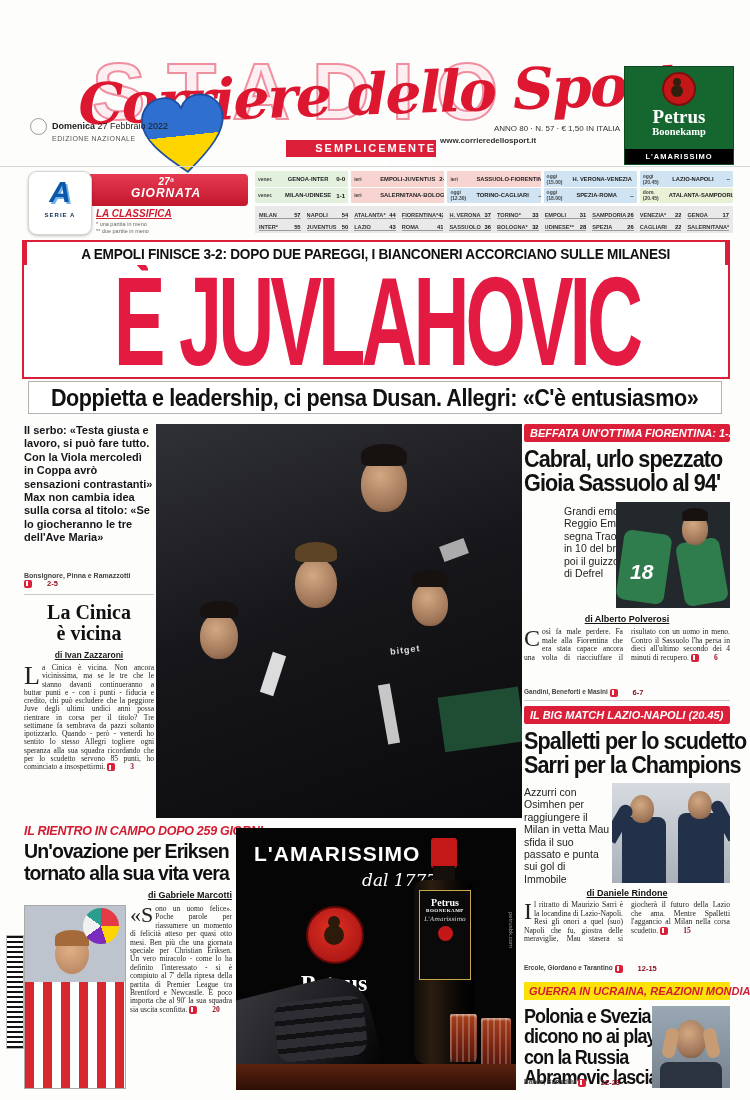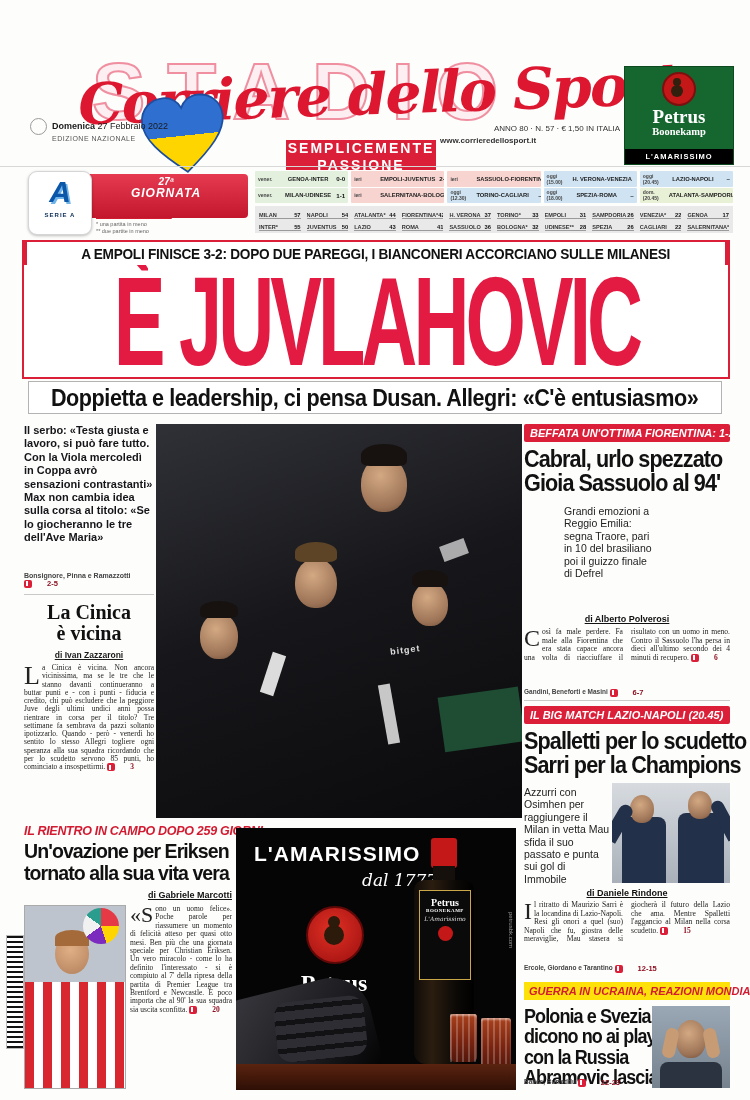--- a/index.html
+++ b/index.html
@@ -11,43 +11,43 @@
   .ghost{left:92px;top:46px;font-size:80px;font-weight:bold;letter-spacing:22px;
          color:#fceef1;-webkit-text-stroke:2px #ef8fa0;white-space:nowrap;}
   .logo{left:78px;top:60px;font-family:"DejaVu Serif",serif;font-style:italic;font-weight:bold;
         font-size:57px;color:#dd1730;white-space:nowrap;letter-spacing:-2px;transform:rotate(-2deg);}
   .heart{left:140px;top:94px;width:88px;height:82px;transform:rotate(-6deg);}
   .dateblock{left:30px;top:118px;width:180px;font-size:9px;}
   .datecircle{display:inline-block;width:15px;height:15px;border:1.5px solid #9a9a9a;border-radius:50%;
               vertical-align:middle;margin-right:5px;}
   .dateline b{font-weight:bold;}
   .edition{font-size:7px;color:#555;margin-left:22px;letter-spacing:.5px;}
-  .tagline{left:286px;top:140px;width:150px;height:30px;background:#dc1f38;color:#fff;
-           font-size:14px;font-weight:bold;letter-spacing:2px;text-align:center;line-height:17px;}
+  .tagline{left:286px;top:140px;width:150px;height:17px;background:#dc1f38;color:#fff;
+           font-size:11px;font-weight:bold;letter-spacing:2px;text-align:right;line-height:17px;}
   .issue{left:440px;top:124px;width:180px;font-size:8px;text-align:right;color:#333;}
   .website{left:440px;top:136px;width:180px;font-size:8px;text-align:left;color:#333;font-weight:bold;}
   .petrus-top{left:624px;top:66px;width:108px;height:97px;background:#15672f;border:1px solid #0d4a20;
               text-align:center;color:#fff;}
   .p-emblem{margin:5px auto 1px;width:30px;height:30px;border-radius:50%;background:#c41818;
             border:2px solid #7d0f0f;position:relative;}
   .p-emblem::after{content:"";position:absolute;left:9px;top:4px;width:8px;height:8px;border-radius:50%;
             background:#31200e;box-shadow:0 9px 0 2px #31200e;}
   .p-name{font-family:"Liberation Serif",serif;font-weight:bold;font-size:19px;line-height:1;}
   .p-name2{font-family:"Liberation Serif",serif;font-weight:bold;font-size:10.5px;line-height:1.2;}
   .p-strip{position:absolute;left:0;right:0;bottom:0;height:15px;background:#000;color:#fff;
            font-size:7.5px;font-weight:bold;line-height:15px;letter-spacing:1px;}
   .ruleline{left:0;top:166px;width:750px;height:1px;background:#d8d8d8;}
 
   
   .sa-card{left:28px;top:171px;width:62px;height:62px;background:#fff;border:1px solid #d5d5d5;
            border-radius:9px;box-shadow:0 1px 3px rgba(0,0,0,.25);text-align:center;z-index:3;}
   .sa-mark{font-size:30px;font-weight:bold;font-style:italic;color:#0a56a8;line-height:40px;
            text-shadow:2px 2px 0 #6fb3e8;}
   .sa-label{font-size:6px;font-weight:bold;color:#072c55;letter-spacing:1px;}
-  .round-box{left:84px;top:174px;width:164px;height:44px;background:linear-gradient(180deg,#e63a50,#c2172c);
+  .round-box{left:84px;top:174px;width:164px;height:32px;background:linear-gradient(180deg,#e63a50,#c2172c);
              border-radius:4px;color:#fff;text-align:center;font-style:italic;z-index:2;}
   .round-num{font-size:10px;font-weight:bold;line-height:11px;padding-top:2px;}
   .round-lbl{font-size:12px;font-weight:bold;letter-spacing:1px;line-height:12px;}
   .classifica{left:96px;top:208px;font-size:10px;font-weight:bold;font-style:italic;color:#d21b31;
               text-decoration:underline;}
   .legend{left:96px;top:221px;font-size:5.5px;color:#666;line-height:1.3;}
   .fixgrid{left:255px;top:171px;width:478px;height:32px;display:grid;
            grid-template-columns:repeat(5,1fr);grid-template-rows:repeat(2,1fr);
            grid-auto-flow:column;gap:1px 3px;}
   .fixcell{display:flex;align-items:center;padding:0 3px;border-radius:1px;overflow:hidden;}
@@ -426,20 +426,27 @@
   </div>
 
   <div class="abs rc" style="top:424px;">
     <div class="red-kick">BEFFATA UN'OTTIMA FIORENTINA: 1-2</div>
     <div class="story-title" style="font-size:24px;margin-top:5px;">
       <div>Cabral, urlo spezzato</div>
       <div>Gioia Sassuolo al 94'</div>
     </div>
   </div>
   <div class="abs lead" style="left:524px;top:505px;width:88px;margin-left:40px;">Grandi emozioni a Reggio Emilia: segna Traore, pari in 10 del brasiliano poi il guizzo finale di Defrel</div>
+  <div class="sa-photo" style="left:616px;top:502px;width:114px;height:106px;">
+    <div class="greenblob" style="left:4px;top:30px;width:48px;height:70px;transform:rotate(8deg);"></div>
+    <div class="greenblob" style="left:64px;top:38px;width:44px;height:64px;transform:rotate(-10deg);"></div>
+    <div class="face" style="left:58%;top:10%;width:26px;height:32px;"></div>
+    <div class="haircap" style="left:58%;top:6%;width:26px;height:13px;"></div>
+    <div class="num18" style="left:14px;top:58px;">18</div>
+  </div>
   <div class="abs author" style="left:524px;top:614px;width:206px;text-align:center;">di Alberto Polverosi</div>
   <div class="abs body2col serif" style="left:524px;top:628px;width:206px;height:58px;">
     <span class="drop">C</span><span>osì fa male perdere. Fa male alla Fiorentina che era stata capace ancora una volta di riacciuffare il risultato con un uomo in meno. Contro il Sassuolo l'ha persa in dieci all'ultimo secondo dei 4 minuti di recupero.</span>
     <span class="pbadge">
         <i class="psq"></i>
         <b class="pnum">6</b>
       </span>
   </div>
   <div class="abs tinybyline" style="left:524px;top:688px;">
     <span>Gandini, Beneforti e Masini</span>

